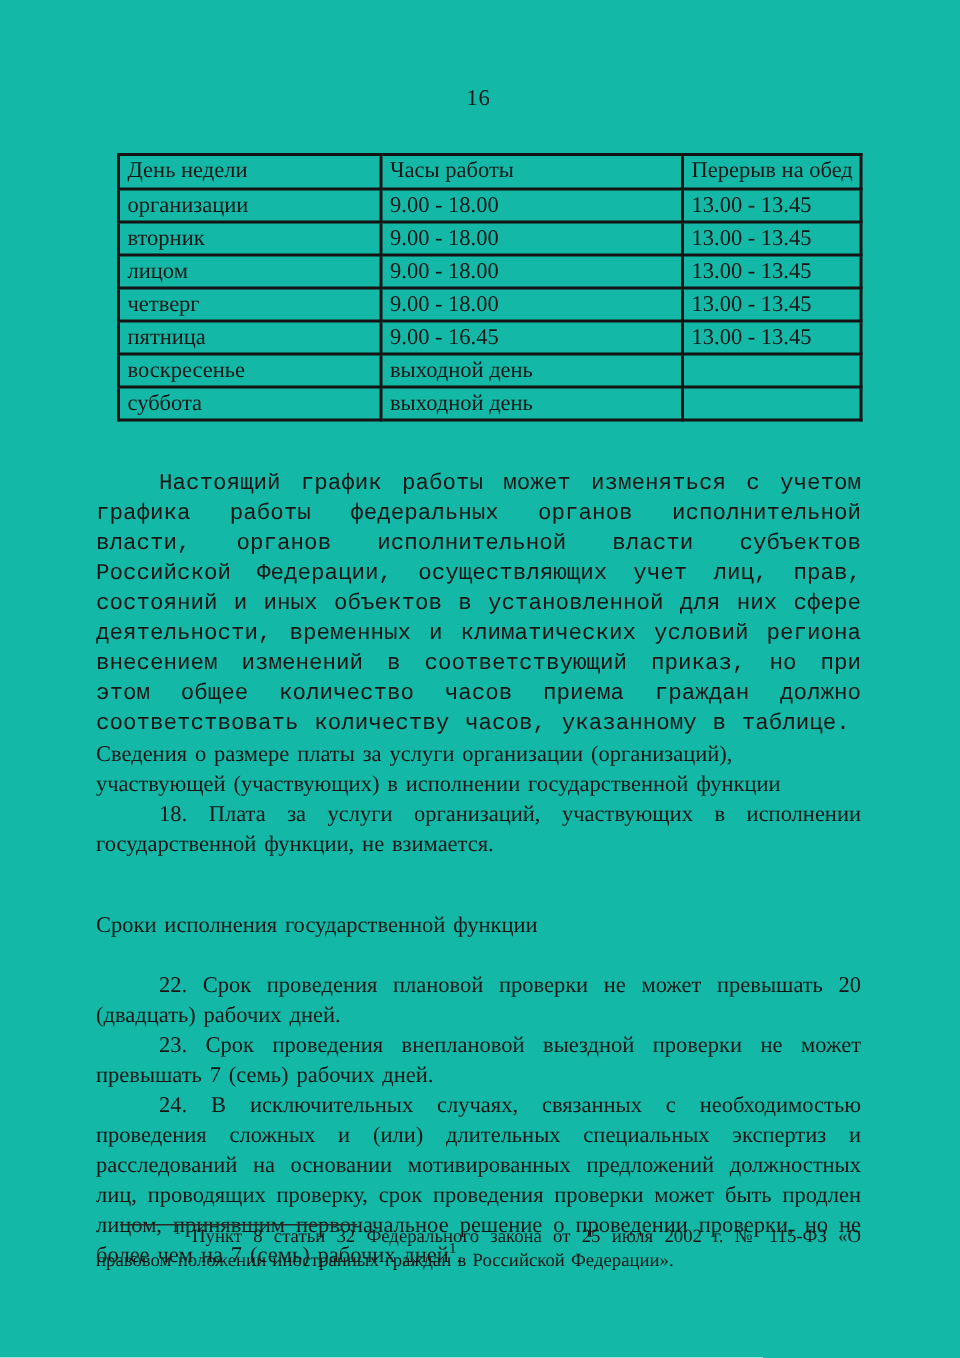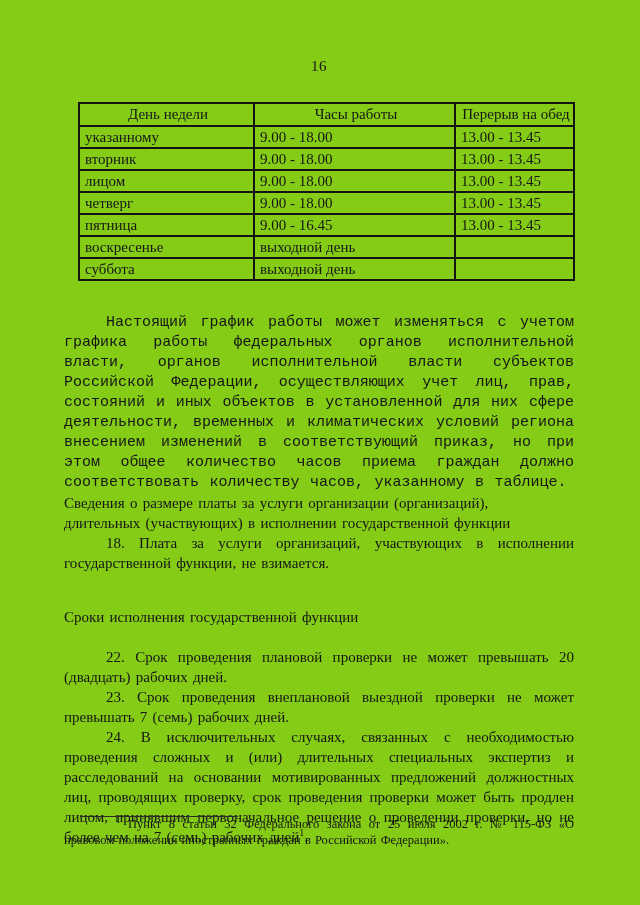--- a/index.html
+++ b/index.html
@@ -8,21 +8,21 @@
     width: 640px;
     height: 905px;
     background: #ffffff;
     overflow: hidden;
   }
   .page {
     position: relative;
     box-sizing: border-box;
     width: 640px;
     height: 905px;
-    background: #84cc16;
+    background: #14b8a6;
     color: #161616;
     font-family: "Liberation Serif", "DejaVu Serif", serif;
     font-size: 15px;
     line-height: 20px;
     padding: 56px 66px 0 64px;
   }
   .page-number {
     text-align: center;
     margin-bottom: 26px;
     letter-spacing: 0.5px;
@@ -37,21 +37,21 @@
     border: 2px solid #141414;
     font-weight: normal;
     text-align: left;
     padding: 0 2px 1px 5px;
     height: 19px;
     font-size: 15px;
     line-height: 18px;
     overflow: hidden;
     white-space: nowrap;
   }
-  table.schedule th { height: 20px; text-align: center; }
+  table.schedule th { height: 20px; }
   .body-text p {
     margin: 0;
     text-align: justify;
     text-indent: 42px;
     word-spacing: 1.5px;
   }
   .para-first { margin-top: 32px !important; font-family: Liberation Mono, monospace; }
   .centered-line {
     text-align: left;
     text-indent: 0 !important;
@@ -106,21 +106,21 @@
         <col style="width:201px">
         <col style="width:119px">
     </colgroup>
     <tbody>
         <tr>
       <th>День недели</th>
       <th>Часы работы</th>
       <th>Перерыв на обед</th>
     </tr>
     <tr>
-      <td>указанному</td>
+      <td>организации</td>
       <td>9.00 - 18.00</td>
       <td>13.00 - 13.45</td>
     </tr>
     <tr>
       <td>вторник</td>
       <td>9.00 - 18.00</td>
       <td>13.00 - 13.45</td>
     </tr>
     <tr>
       <td>лицом</td>
@@ -147,21 +147,21 @@
       <td>выходной день</td>
       <td></td>
     </tr>
   </tbody>
     </table>
 
   <div class="body-text">
     <p class="para-first">Настоящий график работы может изменяться с учетом графика работы федеральных органов исполнительной власти, органов исполнительной власти субъектов Российской Федерации, осуществляющих учет лиц, прав, состояний и иных объектов в установленной для них сфере деятельности, временных и климатических условий региона внесением изменений в соответствующий приказ, но при этом общее количество часов приема граждан должно соответствовать количеству часов, указанному в таблице.</p>
 
     <p class="centered-line">Сведения о размере платы за услуги организации (организаций),</p>
-    <p class="centered-line">длительных (участвующих) в исполнении государственной функции</p>
+    <p class="centered-line">участвующей (участвующих) в исполнении государственной функции</p>
 
     <p>18. Плата за услуги организаций, участвующих в исполнении государственной функции, не взимается.</p>
 
     <p class="section-heading">Сроки исполнения государственной функции</p>
 
     <p>22. Срок проведения плановой проверки не может превышать 20 (двадцать) рабочих дней.</p>
     <p>23. Срок проведения внеплановой выездной проверки не может превышать 7 (семь) рабочих дней.</p>
     <p><span>24. В исключительных случаях, связанных с необходимостью проведения сложных и (или) длительных специальных экспертиз и расследований на основании мотивированных предложений должностных лиц, проводящих проверку, срок проведения проверки может быть продлен лицом, принявшим первоначальное решение о проведении проверки, но не более чем на 7 (семь) рабочих дней</span><sup class="fn-ref">1</sup><span>.</span></p>
   </div>
 

